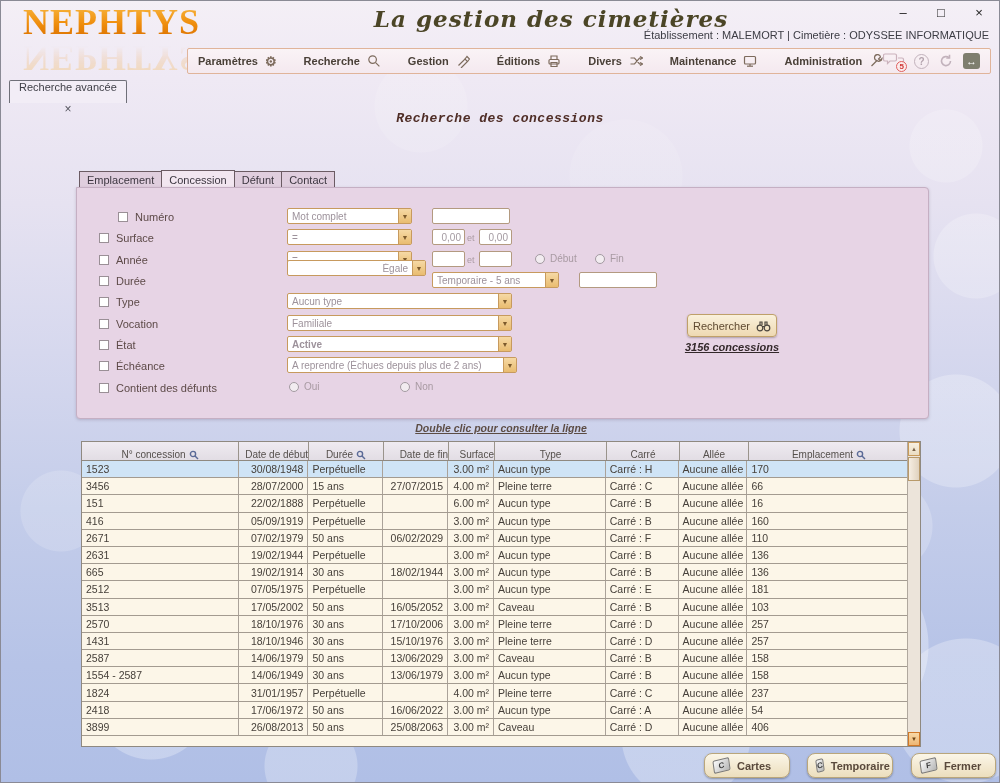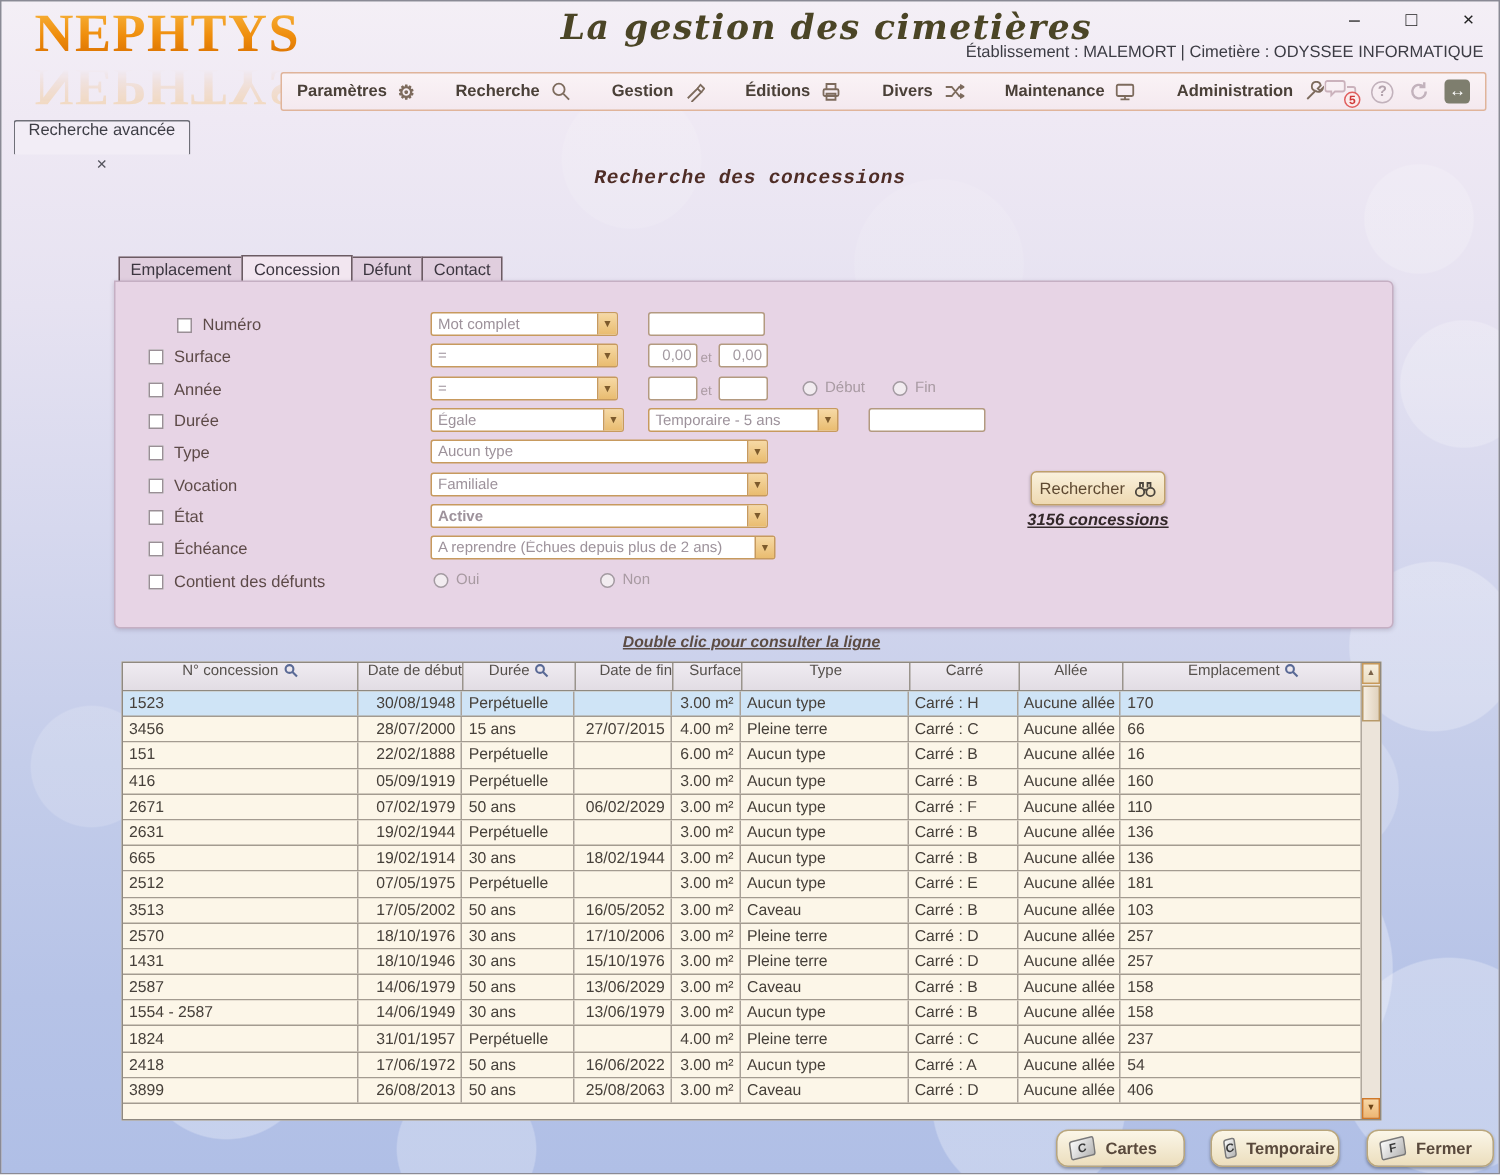--- a/index.html
+++ b/index.html
@@ -100,21 +100,21 @@
   .results-link { position:absolute; left:585px; top:153px; width:140px; text-align:center;
     font-size:11px; font-weight:700; font-style:italic; text-decoration:underline; color:#33282a; cursor:default; }
 
   
   .hint { left:80px; top:421px; width:840px; text-align:center; font-size:10.5px; font-style:italic;
     text-decoration:underline; font-weight:600; color:#5c4c44; }
   .grid { left:80px; top:440px; width:840px; height:306px; background:#fcf6e8;
     border:1px solid #8f8980; }
   .ghead { display:flex; height:19px; background:linear-gradient(180deg,#efebf1,#e2dde4);
     border-bottom:1px solid #8f8980; }
-  .hcell { display:flex; align-items:flex-start; justify-content:center; gap:3px; font-size:10px;
+  .hcell { display:flex; align-items:flex-end; justify-content:center; gap:3px; font-size:10px;
     color:#55504c; border-right:1px solid #9a948c; overflow:hidden; }
   .mag { width:10px; height:10px; flex:0 0 auto; }
   .mag * { stroke:#5a6a96; stroke-width:1.4; fill:none; }
   .gbody { position:absolute; top:19px; left:0; right:13px; bottom:0; }
   .trow { display:flex; height:17.2px; background:#fcf6e8; border-bottom:1px solid #a39b90; cursor:default; }
   .trow.selected { background:#cfe4f6; }
   .tcell { font-size:10.5px; color:#46403a; padding:1px 4px; border-right:1px solid #aaa299;
     white-space:nowrap; overflow:hidden; display:flex; align-items:center; }
   .c0 { width:157px; } .c1 { width:70px; justify-content:flex-end; } .c2 { width:75px; }
   .c3 { width:65px; justify-content:flex-end; } .c4 { width:46px; justify-content:flex-end; }
@@ -278,21 +278,21 @@
     </div>
     <div class="radio-group" style="left:518px; top:65px;">
       <span class="radio"></span>
       <span class="radio-label">Fin</span>
     </div>
 
     <div class="frow" style="left:22px; top:84px;">
       <span class="cb"></span>
       <span class="flabel">Durée</span>
     </div>
-    <div class="sel" style="left:210px; top:84px; width:129px;">
+    <div class="sel" style="left:210px; top:72px; width:139px;text-align:right;">
       <span class="sel-text">Égale</span>
       <span class="sel-btn">▼</span>
     </div>
     <div class="sel" style="left:355px; top:84px; width:127px;">
       <span class="sel-text">Temporaire - 5 ans</span>
       <span class="sel-btn">▼</span>
     </div>
     <div class="inp blank" style="left:502px; top:84px; width:78px;"></div>
 
     <div class="frow" style="left:22px; top:105px;">

